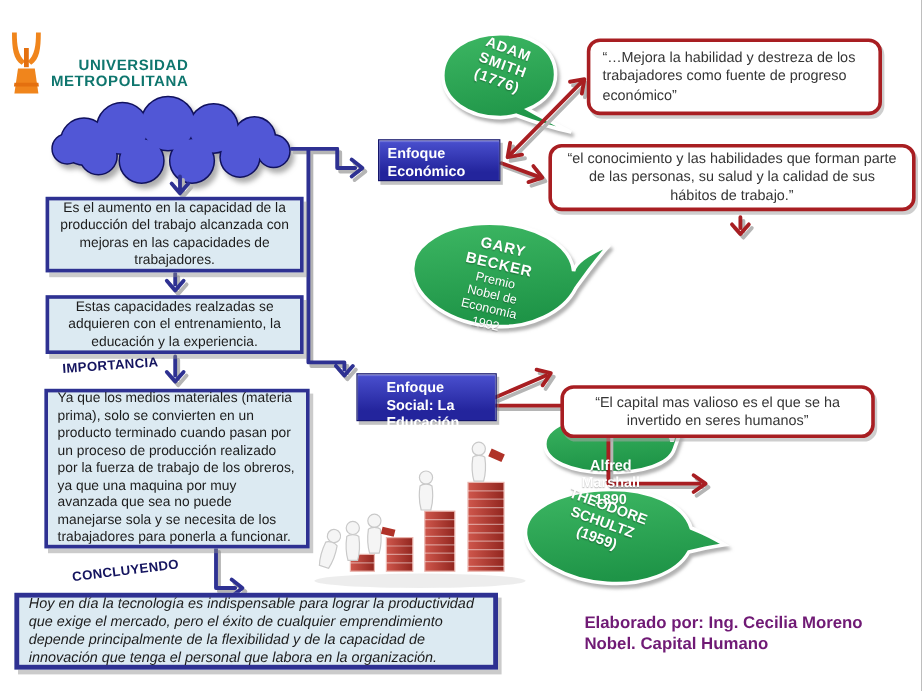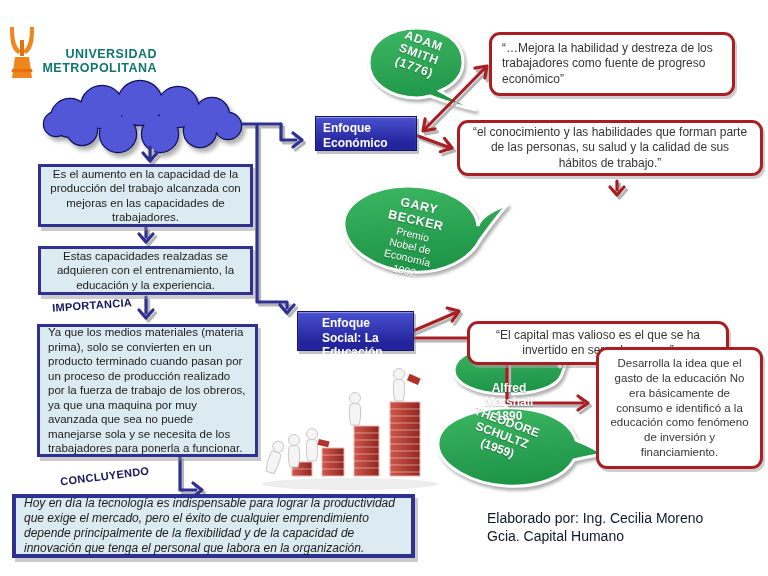--- a/index.html
+++ b/index.html
@@ -14,21 +14,21 @@
   .quote{background:#fff;border:3px solid #a81e22;border-radius:11px;
          box-shadow:2px 3px 0 rgba(165,165,165,.55);display:flex;align-items:center;justify-content:flex-end;
          text-align:center;font-size:12px;line-height:1.28;color:#353535;padding:4px 10px;}
   .quote.leftal{text-align:left;justify-content:flex-start;}
   .bluebox{background:linear-gradient(180deg,#4a50cf,#23249c 80%);border:1px solid #15166b;
            box-shadow:2px 3px 0 rgba(120,120,120,.45), inset 0 1px 1px rgba(255,255,255,.4);
            color:#fff;font-weight:bold;font-size:12px;line-height:1.22;padding:4px 7px;white-space:pre-line;}
   .bubble-label{color:#fff;font-weight:bold;text-align:center;white-space:pre-line;line-height:1.18;
                 text-shadow:0 1px 1px rgba(0,0,0,.28);}
   .flowlabel{font-weight:bold;font-size:11px;color:#14145f;letter-spacing:.3px;}
-  .credits-line{font-weight:normal;font-size:14px;color:#0f172a;line-height:1.32;}
+  .credits-line{font-weight:bold;font-size:14px;color:#701a75;line-height:1.32;}
   .univ{font-weight:600;color:#0f766e;letter-spacing:.5px;font-size:12.5px;line-height:1.08;text-align:right;}
   .cloud-label{color:#fff;font-weight:bold;font-size:13.5px;letter-spacing:.7px;text-align:center;
                text-shadow:0 1px 2px rgba(0,0,0,.4);}
 </style>
 </head>
 <body>
 
 <div id="canvas">
 
   <svg class="abs" style="left:0;top:0;" width="768" height="576" viewBox="0 0 768 576">
@@ -228,22 +228,19 @@
 
   <div class="abs quote" style="left:457px;top:120px;width:306px;height:56px;">
     <span>“el conocimiento y las habilidades que forman parte de las personas, su salud y la calidad de sus hábitos de trabajo.”</span>
   </div>
 
 
   <div class="abs quote" style="left:467px;top:289px;width:262px;height:44px;margin-top:32px;">
     <span>“El capital mas valioso es el que se ha invertido en seres humanos”</span>
   </div>
 
-  <div class="abs quote" style="left:596px;top:347px;width:167px;height:122px;font-size:11.5px;">
-    <span>Desarrolla la idea que el gasto de la educación No era básicamente de consumo e identificó a la educación como fenómeno de inversión y financiamiento.</span>
-  </div>
 
   <div class="abs" style="left:487px;top:509px;width:280px;">
     <div class="credits-line">Elaborado por: Ing. Cecilia Moreno</div>
-    <div class="credits-line">Gcia. Capital Humano</div>
+    <div class="credits-line">Nobel. Capital Humano</div>
   </div>
 
 </div>
 
 </body></html>

